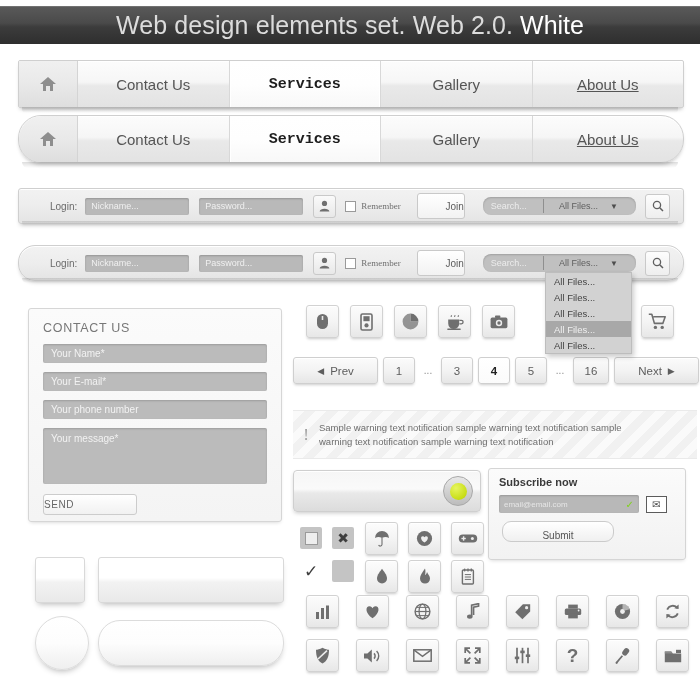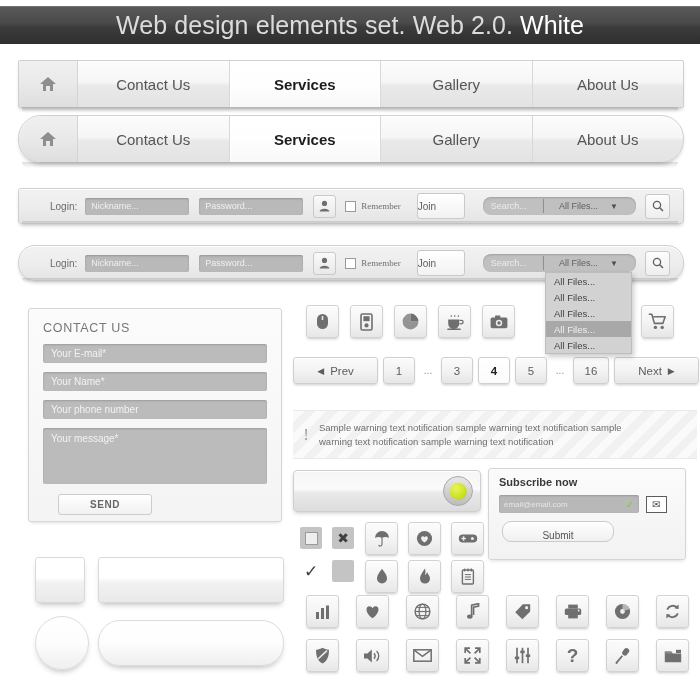--- a/index.html
+++ b/index.html
@@ -35,25 +35,26 @@
     width:58px;display:flex;align-items:center;justify-content:center;
     border-right:1px solid #d4d4d4;
     background:linear-gradient(to bottom,#f0f0f0 0%,#e9e9e9 50%,#dedede 100%);
   }
   .navbar.rd .nav-home{border-radius:23px 0 0 23px;}
   .nav-item{
     flex:1;display:flex;align-items:center;justify-content:center;
     border-right:1px solid #d8d8d8;
     font-size:15px;color:#555;
   }
-  .nav-item:last-child{border-right:none;}
+  .nav-item:last-child{border-right:none;text-decoration:underline;}
   .nav-item.active{
     background:linear-gradient(to bottom,#ffffff 0%,#fefefe 50%,#f8f8f8 100%);
     color:#1d1d1d;font-weight:bold;
     box-shadow:inset 1px 0 0 #fff, inset -1px 0 0 #fff;
+    font-family:Liberation Mono, monospace;
   }
   .navbar.rd .nav-item:last-child{border-radius:0 23px 23px 0;}
   .nav-shadow{
     position:absolute;left:22px;width:656px;height:6px;
     background:linear-gradient(to bottom,rgba(0,0,0,.13),rgba(0,0,0,0));
     border-radius:0 0 4px 4px;
   }
 
   
   .loginbar{
@@ -77,21 +78,21 @@
     display:flex;align-items:center;justify-content:center;
     background:linear-gradient(to bottom,#fafafa,#e8e8e8);
     border:1px solid #c9c9c9;
   }
   .lb-check{
     width:9px;height:9px;background:#fff;border:1px solid #9a9a9a;margin-right:5px;
   }
   .lb-remember{font-size:9px;color:#6f6f6f;margin-right:16px;font-family:Liberation Serif, serif;}
   .lb-join{
     width:46px;height:24px;border-radius:3px;font-size:10px;color:#5c5c5c;
-    display:flex;align-items:center;justify-content:flex-start;
+    display:flex;align-items:center;justify-content:flex-end;
     background:linear-gradient(to bottom,#ffffff,#f2f2f2);
     border:1px solid #c9c9c9;margin-right:18px;
   }
   .lb-search{
     flex:1;height:18px;background:#c0c0c0;border-radius:8px;
     display:flex;align-items:center;
     box-shadow:inset 0 1px 2px rgba(0,0,0,.18);
     position:relative;
   }
   .lb-search .ph{font-size:9px;color:#ececec;padding-left:8px;}
@@ -128,24 +129,24 @@
     margin:9px auto 0;width:224px;height:19px;background:#bbbbbb;border-radius:2px;
     font-size:10px;color:#f2f2f2;display:flex;align-items:center;padding-left:8px;
     box-sizing:border-box;box-shadow:inset 0 1px 2px rgba(0,0,0,.17);
   }
   .cf-area{
     margin:9px auto 0;width:224px;height:56px;background:#bbbbbb;border-radius:2px;
     font-size:10px;color:#f2f2f2;padding:5px 0 0 8px;box-sizing:border-box;
     box-shadow:inset 0 1px 2px rgba(0,0,0,.17);
   }
   .cf-send{
-    margin:10px 0 0 29px;width:92px;height:19px;border-radius:3px;
-    display:flex;align-items:center;justify-content:center;
+    margin:10px 0 0 14px;width:92px;height:19px;border-radius:3px;
+    display:flex;align-items:center;
     font-size:10px;color:#666;letter-spacing:.6px;
-    background:linear-gradient(to bottom,#ffffff,#f1f1f1);border:1px solid #cccccc;font-weight:bold;
+    background:linear-gradient(to bottom,#ffffff,#f1f1f1);border:1px solid #cccccc;
   }
 
   
   .tile{
     width:31px;height:31px;border-radius:3px;
     background:linear-gradient(to bottom,#fcfcfc 0%,#f4f4f4 50%,#e7e7e7 100%);
     border:1px solid #d2d2d2;
     display:flex;align-items:center;justify-content:center;
     box-shadow:0 2px 3px -1px rgba(0,0,0,.22), inset 0 1px 0 #fff;
     color:#7b7b7b;
@@ -387,24 +388,24 @@
     <div class="dd-item">All Files...</div>
     <div class="dd-item">All Files...</div>
     <div class="dd-item">All Files...</div>
     <div class="dd-item sel">All Files...</div>
     <div class="dd-item">All Files...</div>
   </div>
 
   <div class="contact">
     <div class="contact-title">CONTACT US</div>
     <div class="cf-field">
+        <span>Your Name*</span>
+      </div>
+    <div class="cf-field">
         <span>Your E-mail*</span>
-      </div>
-    <div class="cf-field">
-        <span>Your Name*</span>
       </div>
     <div class="cf-field">
         <span>Your phone number</span>
       </div>
     <div class="cf-area"><span>Your message*</span></div>
     <div class="cf-send">
         <span>SEND</span>
       </div>
   </div>
 

